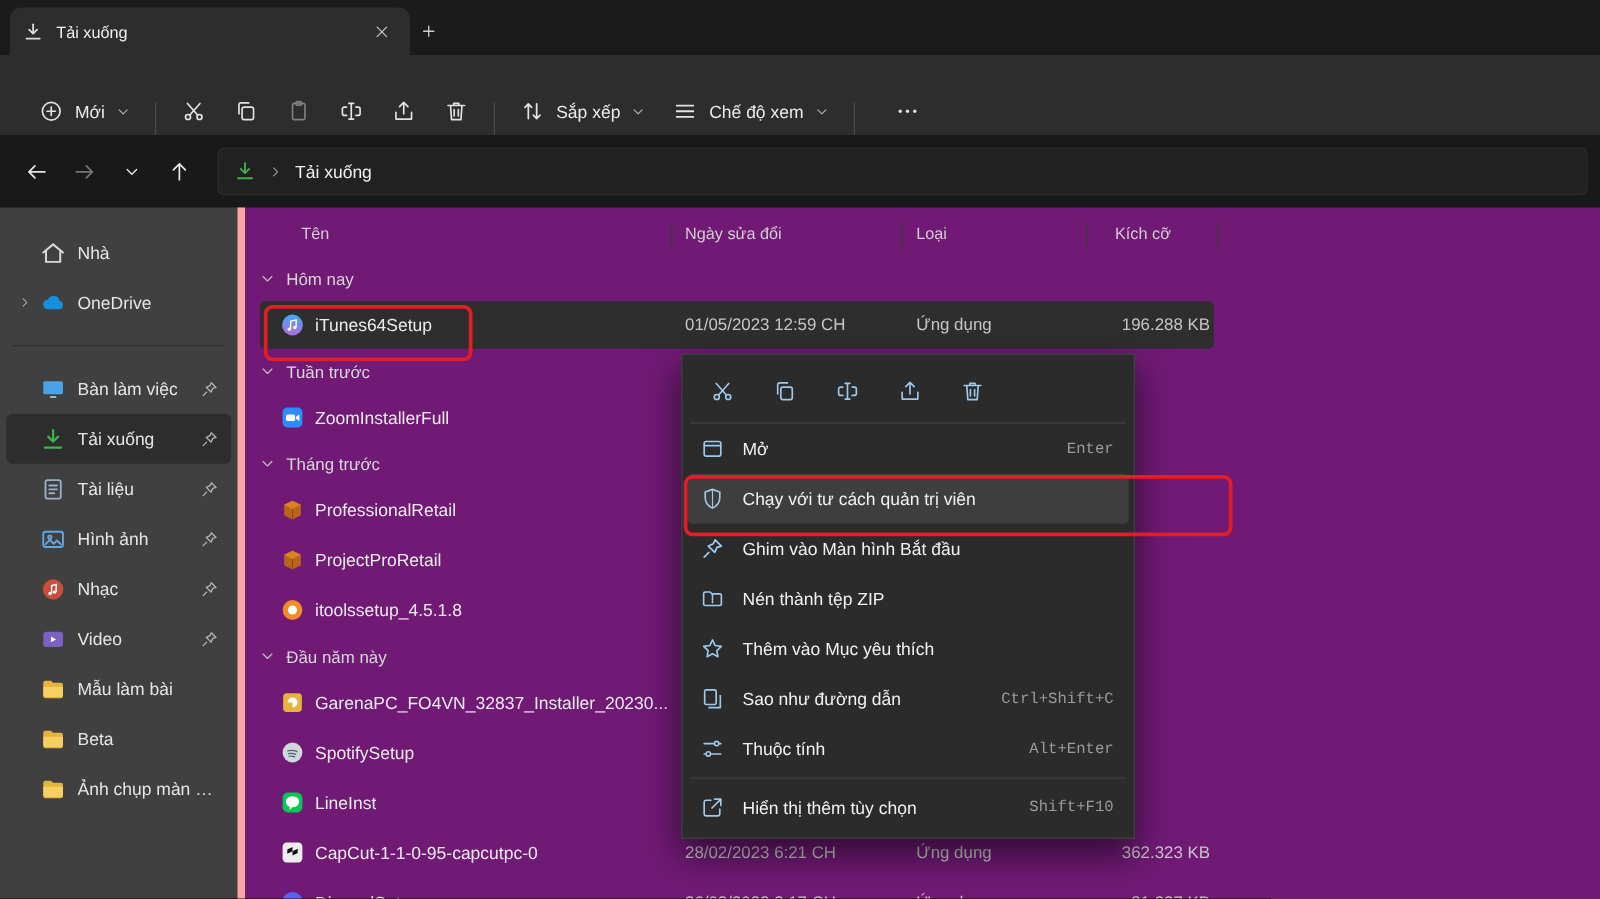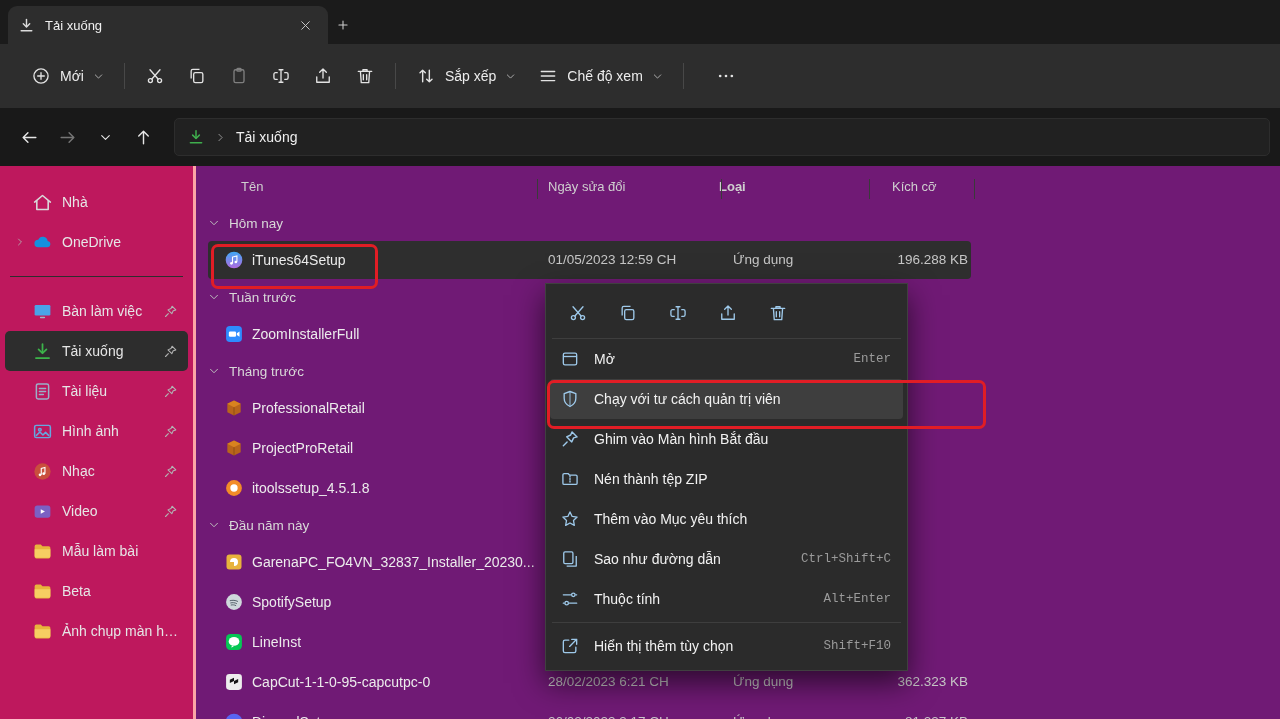--- a/index.html
+++ b/index.html
@@ -14,42 +14,42 @@
        border-radius:9px 9px 0 0;display:flex;align-items:center;gap:10px;padding:0 10px;font-size:13px;color:#f0f0f0;}
   .tab .ticon{width:17px;height:17px;color:#dcdcdc;}
   .tab-close{margin-left:auto;width:26px;height:26px;border-radius:4px;display:flex;align-items:center;justify-content:center;color:#c9c9c9;}
   .tab-close .ico{width:13px;height:13px}
   .newtab{position:absolute;left:330px;top:12px;width:26px;height:26px;border-radius:4px;
           display:flex;align-items:center;justify-content:center;color:#cfcfcf;}
   .newtab .ico{width:14px;height:14px}
 
   
   .toolbar{position:absolute;top:44px;left:0;right:0;height:64px;background:#2d2d2d;
-           display:flex;align-items:center;padding-left:20px;}
+           display:flex;align-items:flex-end;padding-left:20px;}
   .tb{display:flex;align-items:center;gap:9px;padding:9px 11px;border-radius:5px;font-size:14px;color:#ececec;}
   .tb .ico{width:20px;height:20px;color:#e3e3e3}
   .tb .chev{width:11px;height:11px;color:#b5b5b5}
   .tsep{width:1px;height:26px;background:#484848;margin:0 9px;}
   .dim{opacity:.45}
   .tb-more{margin-left:12px}
 
   
   .navrow{position:absolute;top:108px;left:0;right:0;height:58px;background:#191919;
           display:flex;align-items:center;padding-left:12px;}
   .nav-btn{width:34px;height:34px;border-radius:5px;display:flex;align-items:center;justify-content:center;color:#e6e6e6;margin-right:4px;}
   .nav-btn .ico{width:19px;height:19px}
   .nav-btn.small .ico{width:13px;height:13px}
   .addressbar{margin-left:10px;margin-right:10px;flex:1;height:36px;background:#212121;border:1px solid #2d2d2d;
               border-radius:5px;display:flex;align-items:center;gap:10px;padding:0 12px;font-size:14px;color:#efefef;}
   .addr-dl{width:18px;height:18px;color:#3fae4d}
   .addr-chev{width:11px;height:11px;color:#9b9b9b}
 
   
-  .sidebar{position:absolute;top:166px;left:0;width:196px;bottom:0;background:#be185d;
-           border-right:3px solid #fca5a5;padding-top:16px;box-sizing:border-box;}
+  .sidebar{position:absolute;top:166px;left:0;width:196px;bottom:0;background:#404040;
+           border-right:6px solid #fca5a5;padding-top:16px;box-sizing:border-box;}
   .sb-item{height:40px;display:flex;align-items:center;margin:0 5px;padding:0 8px 0 5px;border-radius:5px;
            font-size:14px;color:#e6e6e6;position:relative;}
   .sb-item.selected{background:#2d2d2d;}
   .sb-chev{width:20px;flex:0 0 20px;height:20px;display:flex;align-items:center;justify-content:center;color:#b5b5b5;}
   .sb-chev svg{width:10px;height:10px}
   .sb-ico{width:21px;height:21px;flex:0 0 21px;margin:0 9px 0 2px;color:#d9d9d9}
   .sb-ico.c-desktop{color:#4aa3e8}.sb-ico.c-downloads{color:#3cb54a}
   .sb-ico.c-documents{color:#9ab0c9}.sb-ico.c-pictures{color:#65a7e0}
   .sb-label{white-space:nowrap;overflow:hidden;text-overflow:ellipsis;}
   .sb-pin{position:absolute;right:10px;width:15px;height:15px;color:#b3b3b3}
@@ -430,21 +430,21 @@
           </span>
           <span class="sb-label">Ảnh chụp màn hình</span>
         </div>
       </div>
   </div>
 
   <div class="main">
     <div class="list-header">
         <span class="col-label" style="left: 45px;">Tên</span>
         <span class="col-label" style="left: 352px;">Ngày sửa đổi</span>
-        <span class="col-label" style="left: 523px; font-weight: bold;">Loại</span>
+        <span class="col-label" style="left: 537px;">Loại</span>
         <span class="col-label" style="left: 696px;">Kích cỡ</span>
         <span class="col-sep" style="left: 341px;"></span>
         <span class="col-sep" style="left: 525px;"></span>
         <span class="col-sep" style="left: 673px;"></span>
         <span class="col-sep" style="left: 778px;"></span>
       </div>
     <div class="rows">
         <div class="grow">
           <span class="gchev ico">
             <svg viewBox="0 0 24 24" fill="none" stroke="currentColor" stroke-width="2" stroke-linecap="round" stroke-linejoin="round">

